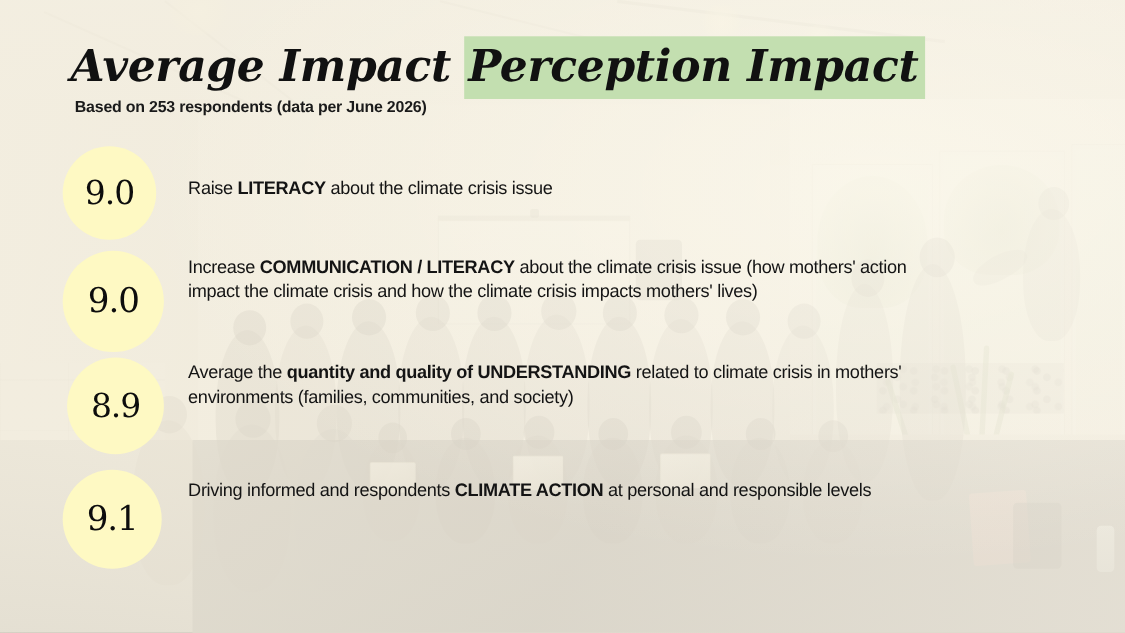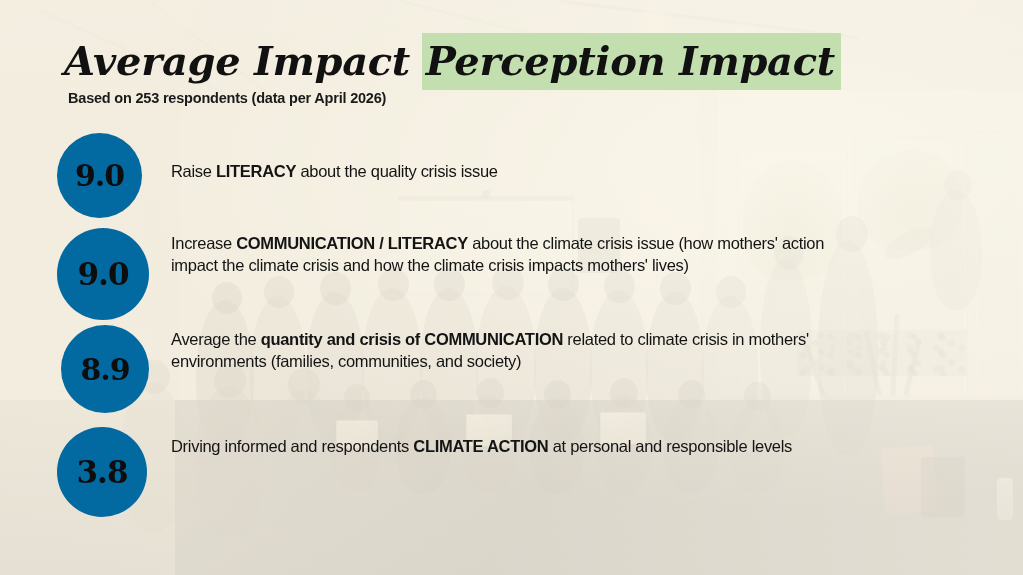--- a/index.html
+++ b/index.html
@@ -184,24 +184,24 @@
     position:absolute; left:68px; top:90px;
     font-size:14.5px; font-weight:bold; color:#1a1a1a;
     letter-spacing:-0.2px;
   }
 
   .rows { position:absolute; left:0; top:128px; width:100%; }
   .row { position:relative; display:flex; align-items:flex-start; }
 
   .badge {
     position:absolute; border-radius:50%;
-    background:#0369a1;
+    background:#fef9c3;
     display:flex; align-items:center; justify-content:center;
     font-family:"DejaVu Serif", serif;
-    font-weight:bold; color:#0d0d0d;
+    font-weight:normal; color:#0d0d0d;
     letter-spacing:-1px;
   }
 
   .desc {
     position:absolute;
     font-size:16.5px; line-height:22px; color:#141414;
     letter-spacing:-0.3px;
   }
   .desc b { font-weight:bold; }
 
@@ -330,39 +330,39 @@
     <div class="bottle"></div>
 
     <div class="wash"></div>
     <div class="wash2"></div>
   </div>
 
   <div class="content">
 
     <div class="title"><span>Average Impact </span><span class="hl">Perception Impact</span></div>
 
-    <div class="subtitle">Based on 253 respondents (data per April 2026)</div>
+    <div class="subtitle">Based on 253 respondents (data per June 2026)</div>
 
     <div class="rows">
 
       <div class="row r1">
         <div class="badge">9.0</div>
-        <div class="desc"><span>Raise </span><b>LITERACY</b><span> about the quality crisis issue</span></div>
+        <div class="desc"><span>Raise </span><b>LITERACY</b><span> about the climate crisis issue</span></div>
       </div>
 
       <div class="row r2">
         <div class="badge">9.0</div>
         <div class="desc"><span>Increase </span><b>COMMUNICATION / LITERACY</b><span> about the climate crisis issue (how mothers' action impact the climate crisis and how the climate crisis impacts mothers' lives)</span></div>
       </div>
 
       <div class="row r3">
         <div class="badge">8.9</div>
-        <div class="desc"><span>Average the </span><b>quantity and crisis of COMMUNICATION</b><span> related to climate crisis in mothers' environments (families, communities, and society)</span></div>
+        <div class="desc"><span>Average the </span><b>quantity and quality of UNDERSTANDING</b><span> related to climate crisis in mothers' environments (families, communities, and society)</span></div>
       </div>
 
       <div class="row r4">
-        <div class="badge">3.8</div>
+        <div class="badge">9.1</div>
         <div class="desc"><span>Driving informed and respondents </span><b>CLIMATE ACTION</b><span> at personal and responsible levels</span></div>
       </div>
 
     </div>
   </div>
 </div>
 
 </body></html>

